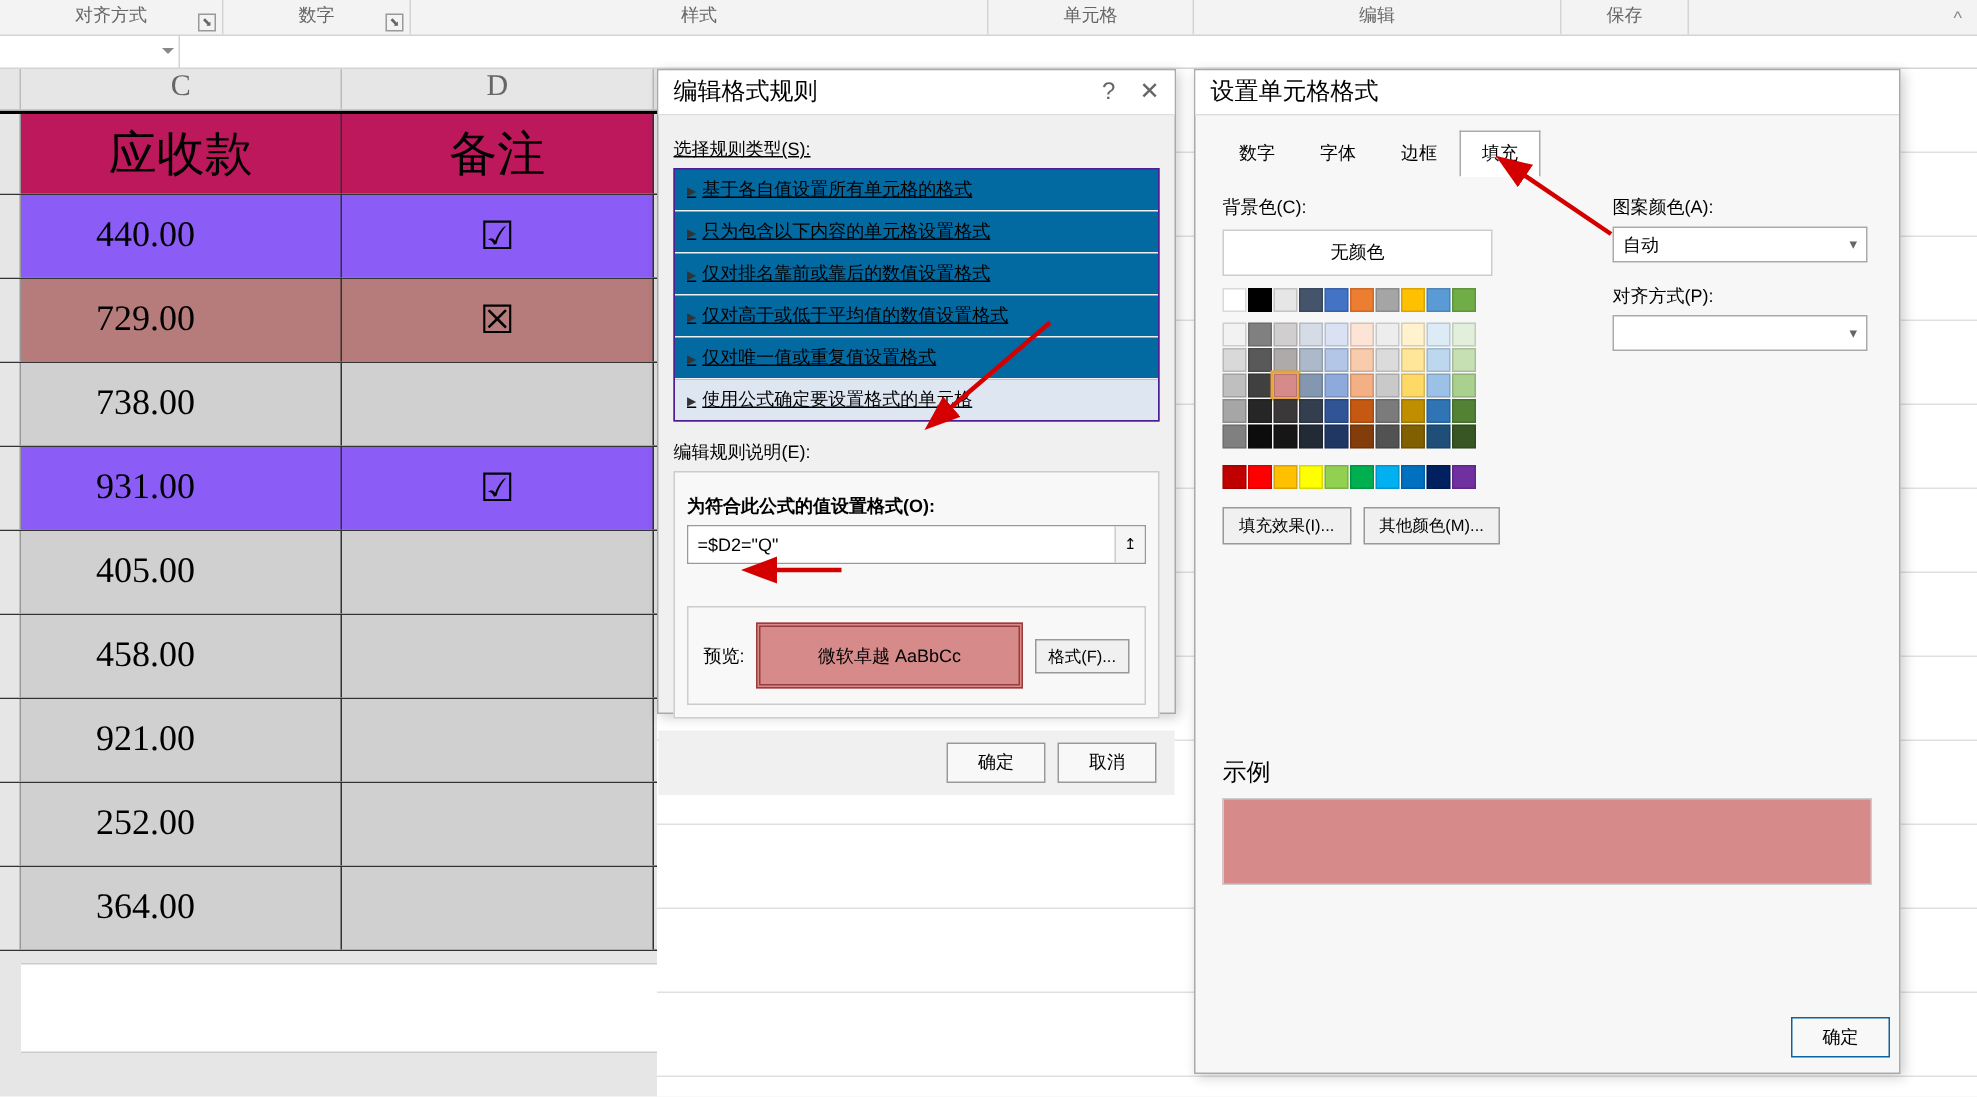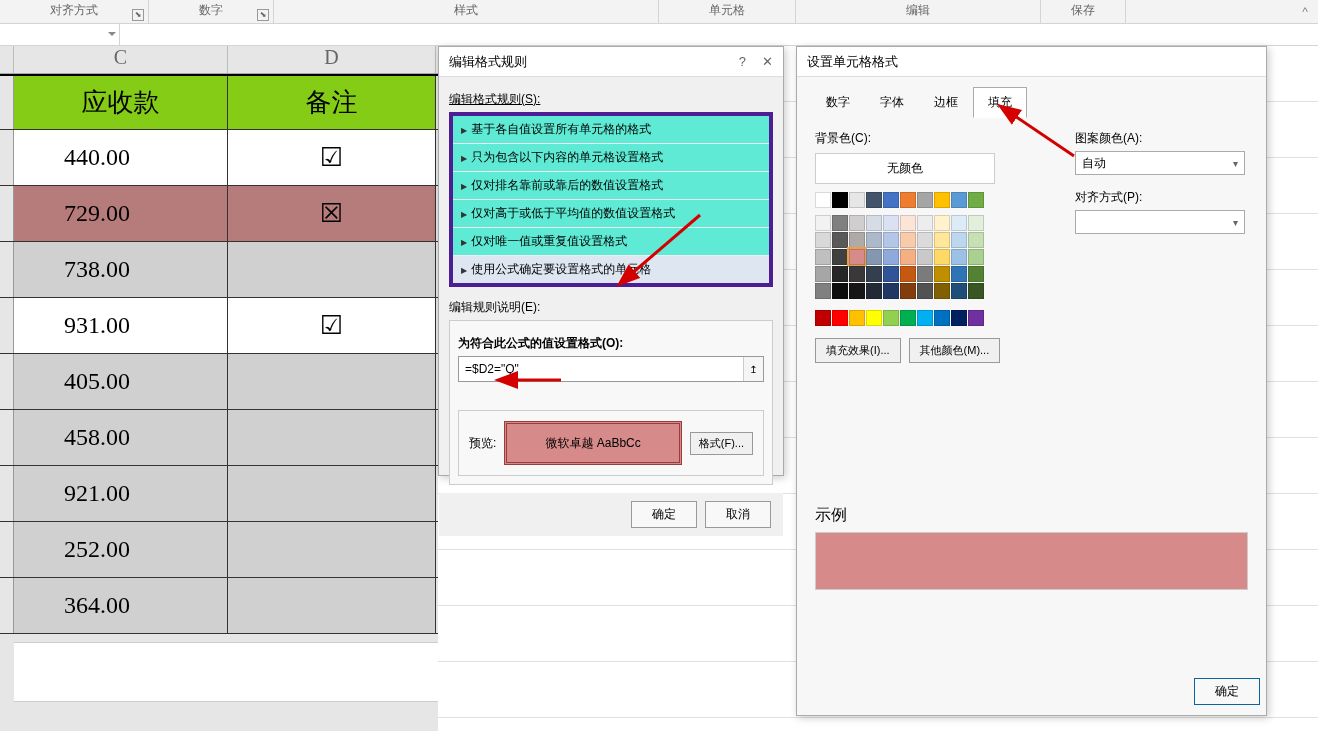--- a/index.html
+++ b/index.html
@@ -21,39 +21,39 @@
 .sheet { position: absolute; top: 46px; left: 0; width: 438px; bottom: 0; background: #e6e6e6; }
 .col-headers { display: flex; height: 28px; border-bottom: 1px solid #aaa; background: #e6e6e6; }
 .rowh { width: 14px; border-right: 1px solid #bbb; }
 .colh { flex: 1; text-align: center; font-size: 20px; color: #666; border-right: 1px solid #bbb; font-family: serif; }
 .colh.c { width: 214px; flex: 0 0 214px; }
 .colh.d { width: 208px; flex: 0 0 208px; }
 .grid-row { display: flex; height: 56px; border-bottom: 1px solid #333; }
 .grid-row.header-row { border-top: 2px solid #000; }
 .cell { flex: 0 0 214px; border-right: 1px solid #333; display: flex; align-items: center; padding-left: 50px; font-size: 24px; font-family: "SimSun", serif; }
 .cell.d { flex: 0 0 208px; justify-content: center; padding-left: 0; font-size: 26px; }
-.cell.header { font-size: 26px; justify-content: center; padding-left: 0; background: #84cc16; }
+.cell.header { font-size: 32px; justify-content: center; padding-left: 0; background: #be185d; }
 .row-gray { background: #d0d0d0; }
-.row-teal { background: #ffffff; font-family: Liberation Serif, serif; }
+.row-teal { background: #8b5cf6; font-family: Liberation Serif, serif; }
 .row-rose { background: #b67b7b; }
 .rowh-cell { width: 14px; border-right: 1px solid #999; background: #e6e6e6; }
 .grid-below { position:absolute; left:14px; top:596px; right:0; height:60px; background:#fff; border-top:1px solid #ccc; border-bottom:1px solid #ccc;}
 
 
 .sheet-right { position: absolute; top: 46px; left: 438px; right: 0; bottom: 0; background: #fff; }
 .sheet-right .gridline { border-bottom: 1px solid #e0e0e0; height: 56px; }
 
 
 .dlg1 { position: absolute; left: 438px; top: 46px; width: 346px; height: 430px; background: #f0f0f0; border: 1px solid #aaa; box-shadow: 2px 2px 8px rgba(0,0,0,0.2); }
-.dlg-title { height: 30px; line-height: 30px; padding: 0 10px; font-size: 13px; display: flex; justify-content: space-between; align-items: center; background: #fff; border-bottom: 1px solid #ddd; }
+.dlg-title { height: 30px; line-height: 30px; padding: 0 10px; font-size: 16px; display: flex; justify-content: space-between; align-items: center; background: #fff; border-bottom: 1px solid #ddd; }
 .title-actions { display: flex; gap: 16px; color: #666; }
 .title-actions span { cursor: pointer; }
 .dlg-body { padding: 8px 10px; font-size: 12px; }
 .dlg-label { margin: 6px 0 4px; font-size: 12px; }
-.rule-list { border: 4px solid #4c1d95; background: #5eead4; }
+.rule-list { border: 1px solid #4c1d95; background: #0369a1; text-decoration: underline; }
 .rule-item { padding: 5px 8px; border-bottom: 1px solid #eee; cursor: pointer; font-size: 12px; }
 .rule-item:last-child { border-bottom: none; }
 .rule-item.sel { background: #dde6f1; }
 .rule-item::before { content: "▶"; font-size: 8px; margin-right: 4px; color: #333; }
 .formula-box { display: flex; margin-top: 4px; border: 1px solid #999; background: #fff; }
 .formula-input { flex: 1; padding: 5px 6px; border: none; font-size: 12px; outline: none; }
 .formula-pick { width: 20px; border-left: 1px solid #ccc; display: flex; align-items: center; justify-content: center; font-size: 10px; background: #f5f5f5; }
 .preview-row { display: flex; align-items: center; margin-top: 28px; border:1px solid #ccc; padding:10px; background:#f8f8f8;}
 .preview-label { font-size: 12px; margin-right: 8px; }
 .preview-box { flex: 1; height: 44px; background: #d68a8a; border: 3px double #9b3b3b; display: flex; align-items: center; justify-content: center; font-size: 12px; }
@@ -187,21 +187,21 @@
 
 <div class="dlg1">
   <div class="dlg-title">
     <span>编辑格式规则</span>
     <div class="title-actions">
       <span>?</span>
       <span>✕</span>
     </div>
   </div>
   <div class="dlg-body">
-    <div class="dlg-label"><span class="underline">编辑格式规则(S):</span></div>
+    <div class="dlg-label"><span class="underline">选择规则类型(S):</span></div>
     <div class="rule-list" id="rule-list">
         <div class="rule-item">基于各自值设置所有单元格的格式</div>
         <div class="rule-item">只为包含以下内容的单元格设置格式</div>
         <div class="rule-item">仅对排名靠前或靠后的数值设置格式</div>
         <div class="rule-item">仅对高于或低于平均值的数值设置格式</div>
         <div class="rule-item">仅对唯一值或重复值设置格式</div>
         <div class="rule-item sel">使用公式确定要设置格式的单元格</div>
       </div>
     <div class="dlg-label" style="margin-top:12px">编辑规则说明(E):</div>
     <div style="border:1px solid #ccc;padding:8px;background:#f8f8f8">

